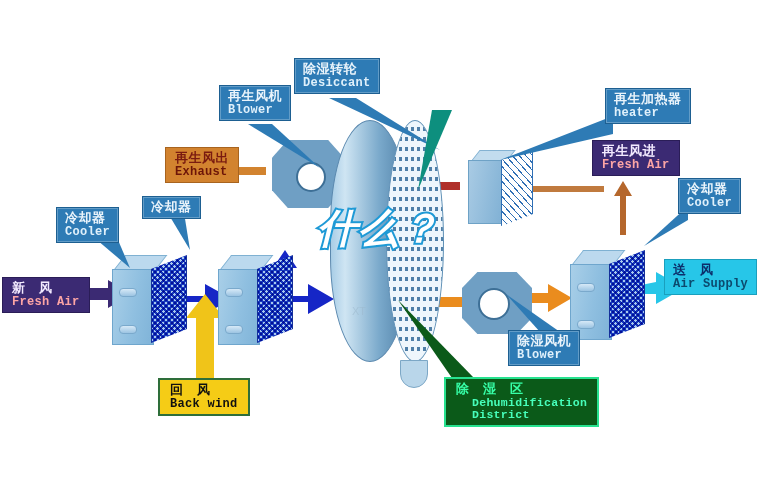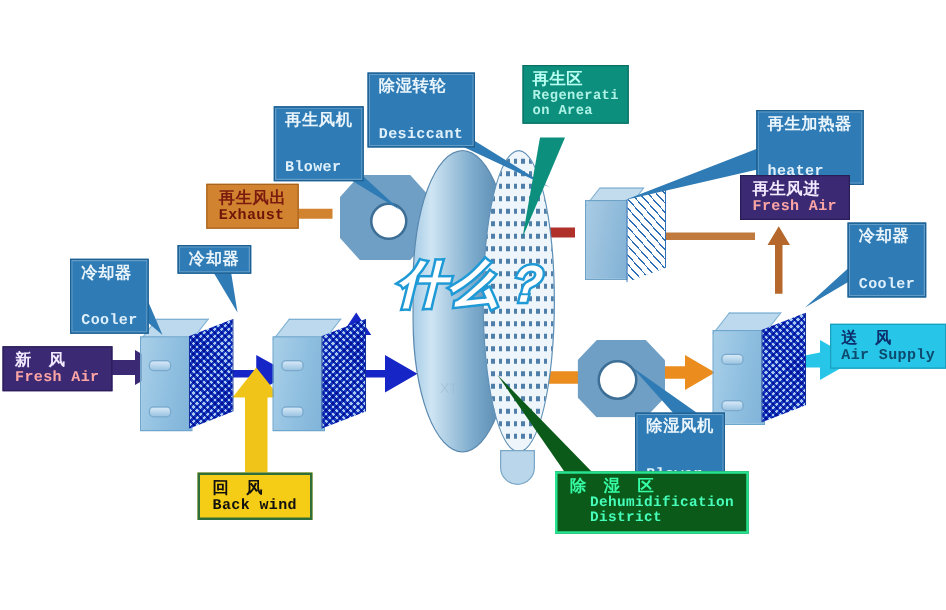--- a/index.html
+++ b/index.html
@@ -11,21 +11,21 @@
   
   .tag{position:absolute;box-sizing:border-box;text-align:left;
        line-height:1.12;white-space:nowrap;z-index:40;}
   .tag .cn{display:block;font-weight:bold;letter-spacing:.5px;}
   .tag .en{display:block;font-family:"Liberation Mono","DejaVu Sans Mono",monospace;
            font-weight:bold;letter-spacing:.3px;}
 
   
   .tag.blue{background:#2e7bb5;color:#eaf4fb;border:1px solid #1d5f91;
             box-shadow:0 0 0 1px rgba(255,255,255,.25) inset;}
-  .tag.blue .en{color:#dff0fb;margin-top:24px;}
+  .tag.blue .en{color:#dff0fb;}
   
   .tag.teal{background:#0d8f7e;color:#b9fff2;border:1px solid #0a7064;}
   .tag.teal .en{color:#aef3e6;}
   
   .tag.orange{background:#d2832f;color:#7a1b10;border:1px solid #a8641f;}
   .tag.orange .en{color:#6d1508;}
   
   .tag.purple{background:#3b2a73;color:#f2eaff;border:1px solid #2a1d57;}
   .tag.purple .en{color:#fca5a5;}
   
@@ -254,25 +254,20 @@
   <div class="tag blue" style="left:294px;top:58px;padding:3px 8px;font-size:13px;">
     <span class="cn">除湿转轮</span>
     <span class="en" style="font-size:12px;">Desiccant</span>
   </div>
 
   <div class="tag blue" style="left:219px;top:85px;padding:3px 8px;font-size:13px;">
     <span class="cn">再生风机</span>
     <span class="en" style="font-size:12px;">Blower</span>
   </div>
 
-  <div class="tag teal" style="left:418px;top:52px;padding:3px 7px;font-size:13px;">
-    <span class="cn">再生区</span>
-    <span class="en" style="font-size:11px;">Regenerati</span>
-    <span class="en" style="font-size:11px;">on Area</span>
-  </div>
 
   <div class="tag blue" style="left:605px;top:88px;padding:3px 8px;font-size:13px;">
     <span class="cn">再生加热器</span>
     <span class="en" style="font-size:12px;">heater</span>
   </div>
 
   <div class="tag orange" style="left:165px;top:147px;padding:3px 9px;font-size:13px;">
     <span class="cn">再生风出</span>
     <span class="en" style="font-size:12px;">Exhaust</span>
   </div>

